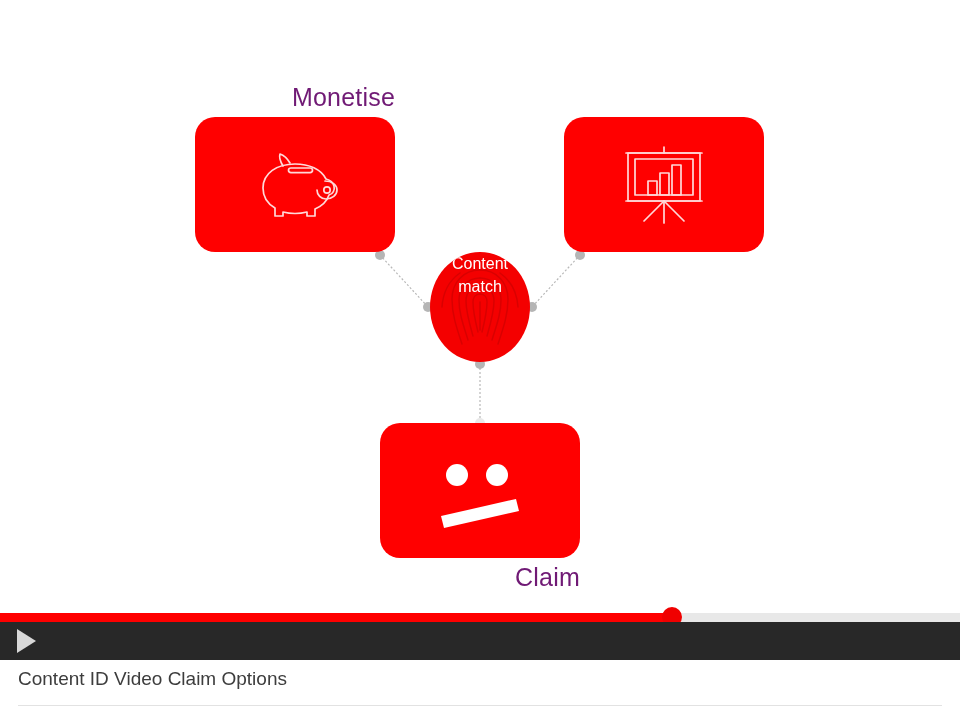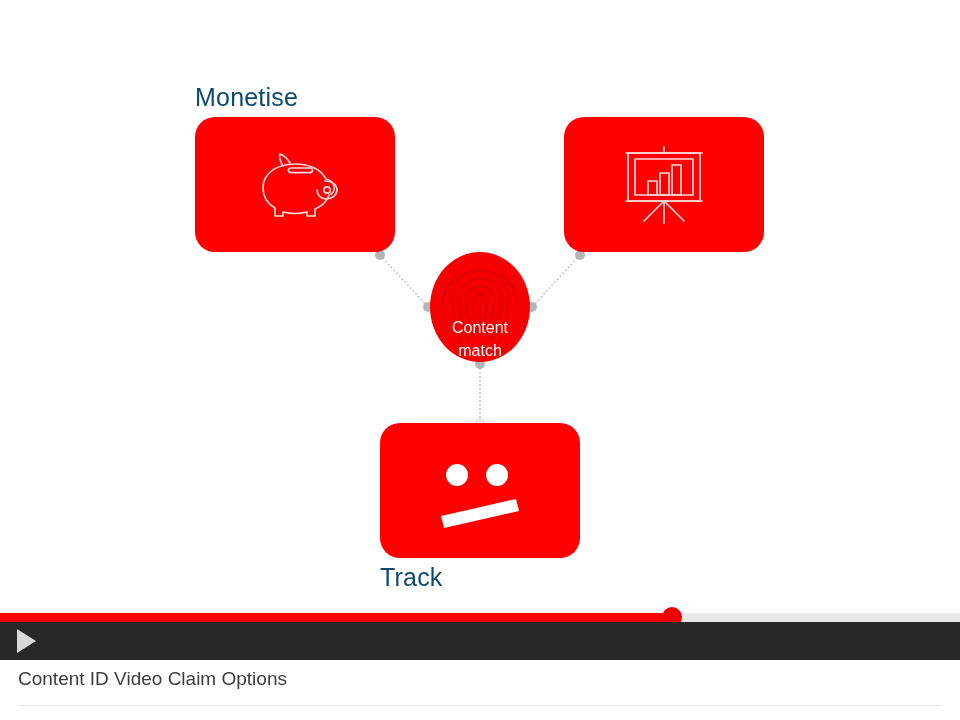--- a/index.html
+++ b/index.html
@@ -36,22 +36,22 @@
   .node-card {
     position: absolute;
     background: #ff0000;
     border-radius: 20px;
     display: flex;
     align-items: center;
     justify-content: center;
   }
   .node-label {
     position: absolute;
-    text-align: left;
-    color: #0c4a6e;
+    text-align: right;
+    color: #701a75;
     font-size: 25px;
     font-weight: 400;
     letter-spacing: 0.2px;
     white-space: nowrap;
   }
 
   #card-monetise {
     left: 195px; top: 117px;
     width: 200px; height: 135px;
   }
@@ -81,21 +81,21 @@
   
   #hub-content-match {
     position: absolute;
     left: 430px; top: 252px;
     width: 100px; height: 110px;
     border-radius: 50%;
     background: #f40000;
     display: flex;
     flex-direction: column;
     align-items: center;
-    justify-content: flex-end;
+    justify-content: flex-start;
     overflow: hidden;
   }
   .hub-fingerprint {
     position: absolute;
     left: 0; top: 0;
     width: 100px; height: 110px;
     opacity: 0.55;
   }
   .hub-text {
     position: relative;
@@ -261,21 +261,21 @@
   </div>
 
   <div class="node-card" id="card-block">
     <svg class="icon-svg" width="110" height="80" viewBox="0 0 110 80" xmlns="http://www.w3.org/2000/svg">
       <circle cx="32" cy="24" r="11" fill="#ffffff"></circle>
       <circle cx="72" cy="24" r="11" fill="#ffffff"></circle>
       <polygon points="16,65 91,48 94,60 19,77" fill="#ffffff"></polygon>
     </svg>
   </div>
 
-  <div class="node-label" id="label-block">Track</div>
+  <div class="node-label" id="label-block">Claim</div>
 </div>
 
 <div id="player-bar">
   <div id="progress-track">
     <div id="progress-fill" style="width: 70%;"></div>
   </div>
   <div id="progress-handle" style="left: 70%;"></div>
   <div id="controls-bar">
     <div id="play-button"></div>
   </div>

